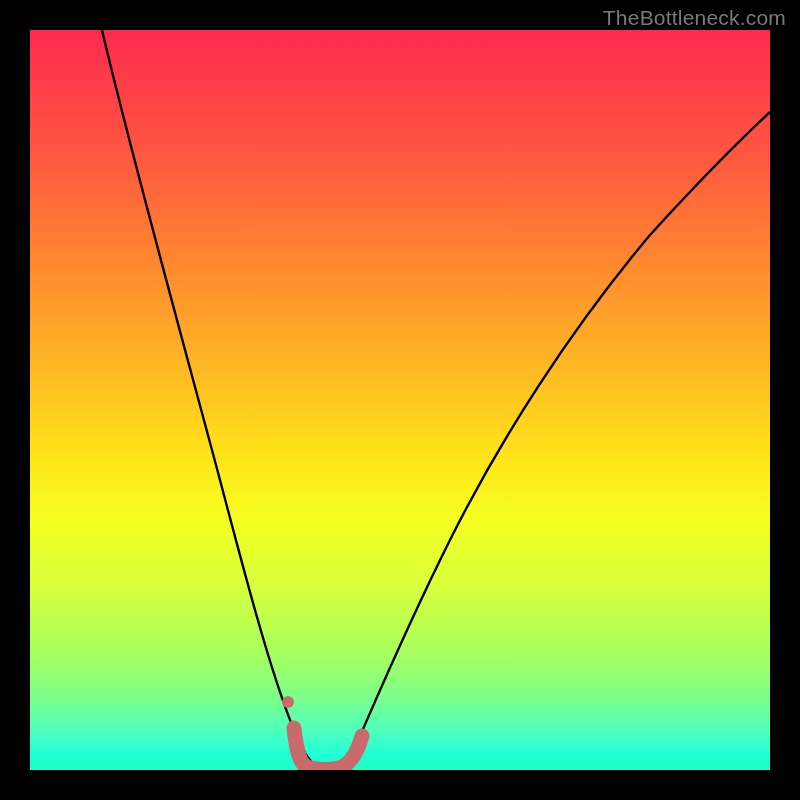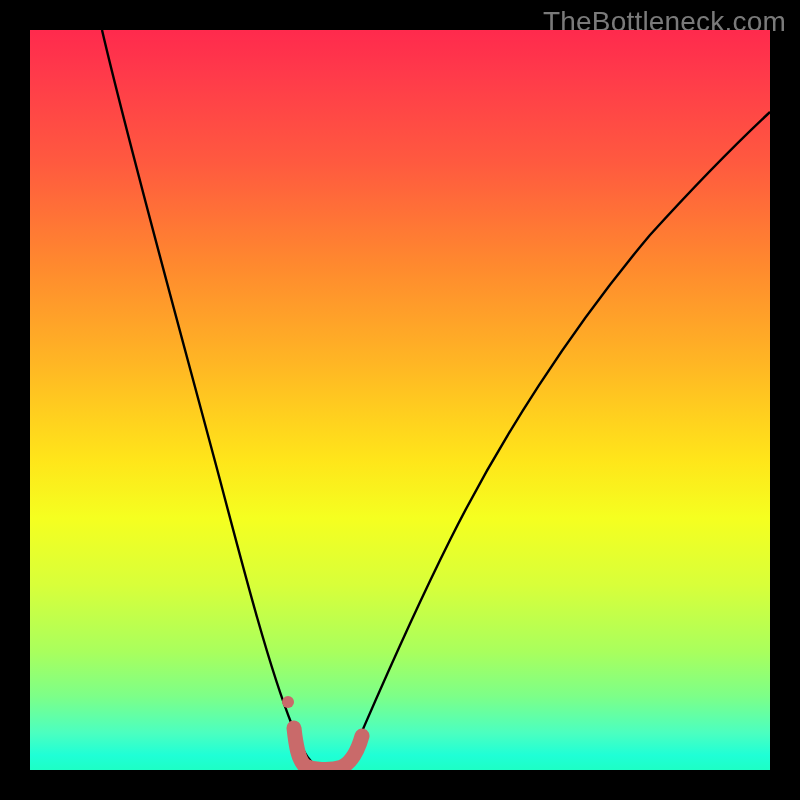--- a/index.html
+++ b/index.html
@@ -41,21 +41,21 @@
   }
   svg.curve {
     position: absolute;
     inset: 0;
   }
   .watermark {
     position: absolute;
     top: 6px;
     right: 14px;
     color: #7a7a7a;
-    font-size: 28px;
+    font-size: 21px;
     letter-spacing: 0.2px;
     font-weight: 500;
   }
 </style>
 </head>
 <body>
 
 <div class="watermark">TheBottleneck.com</div>
 
 <div class="frame">

